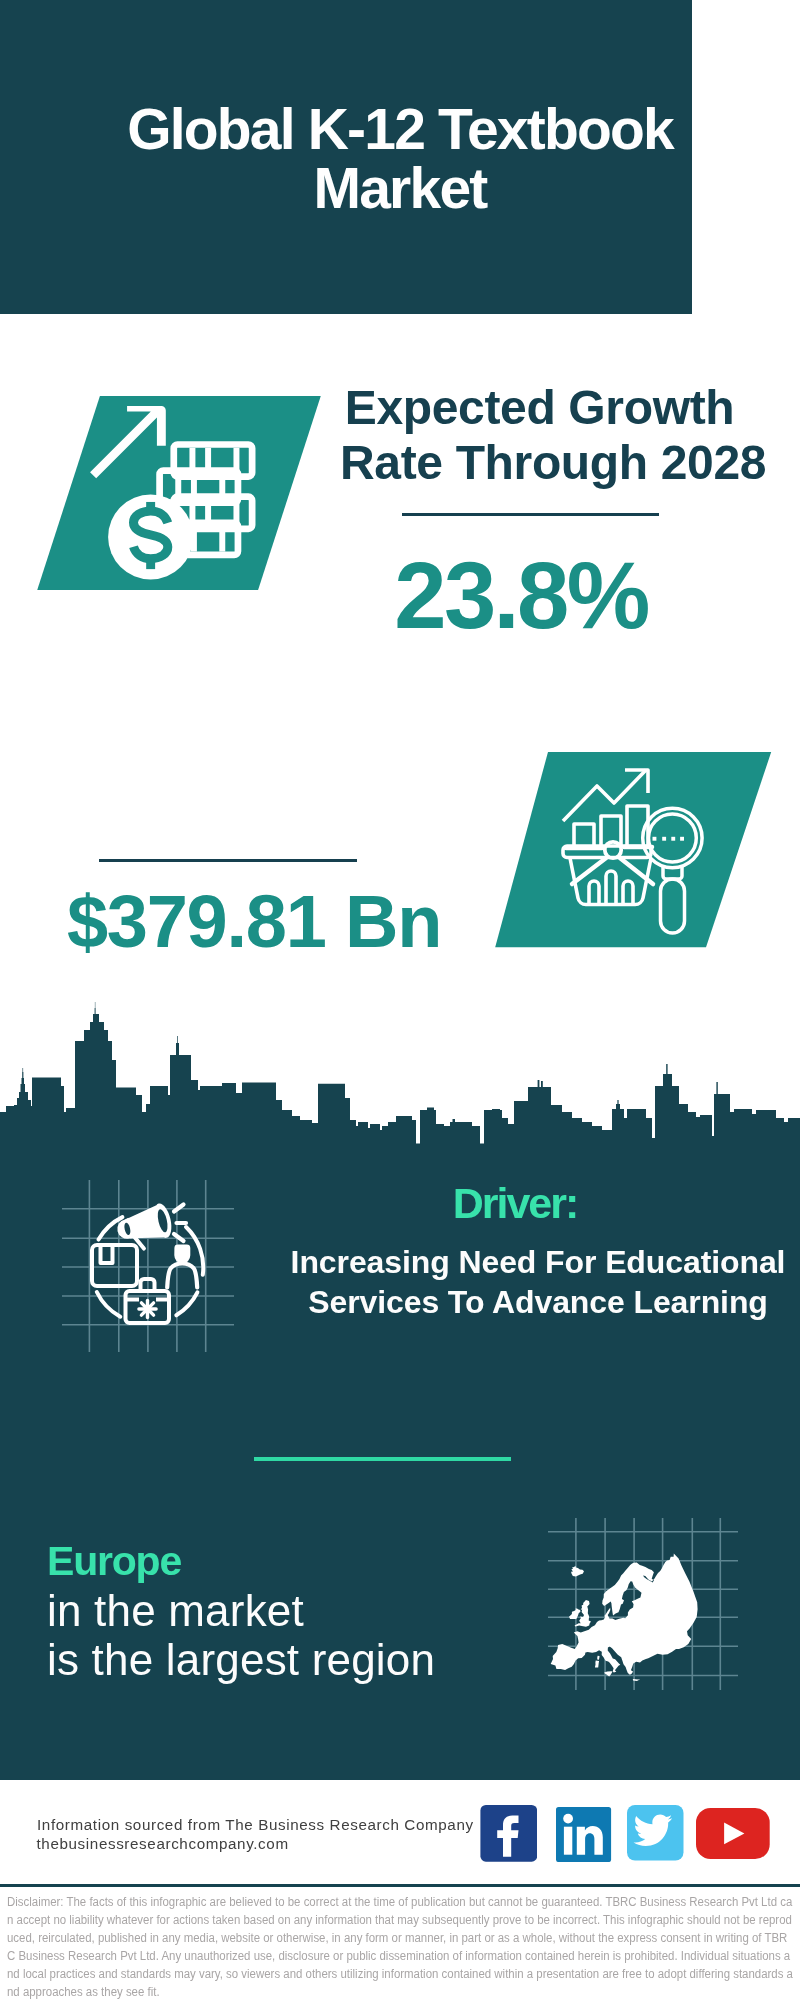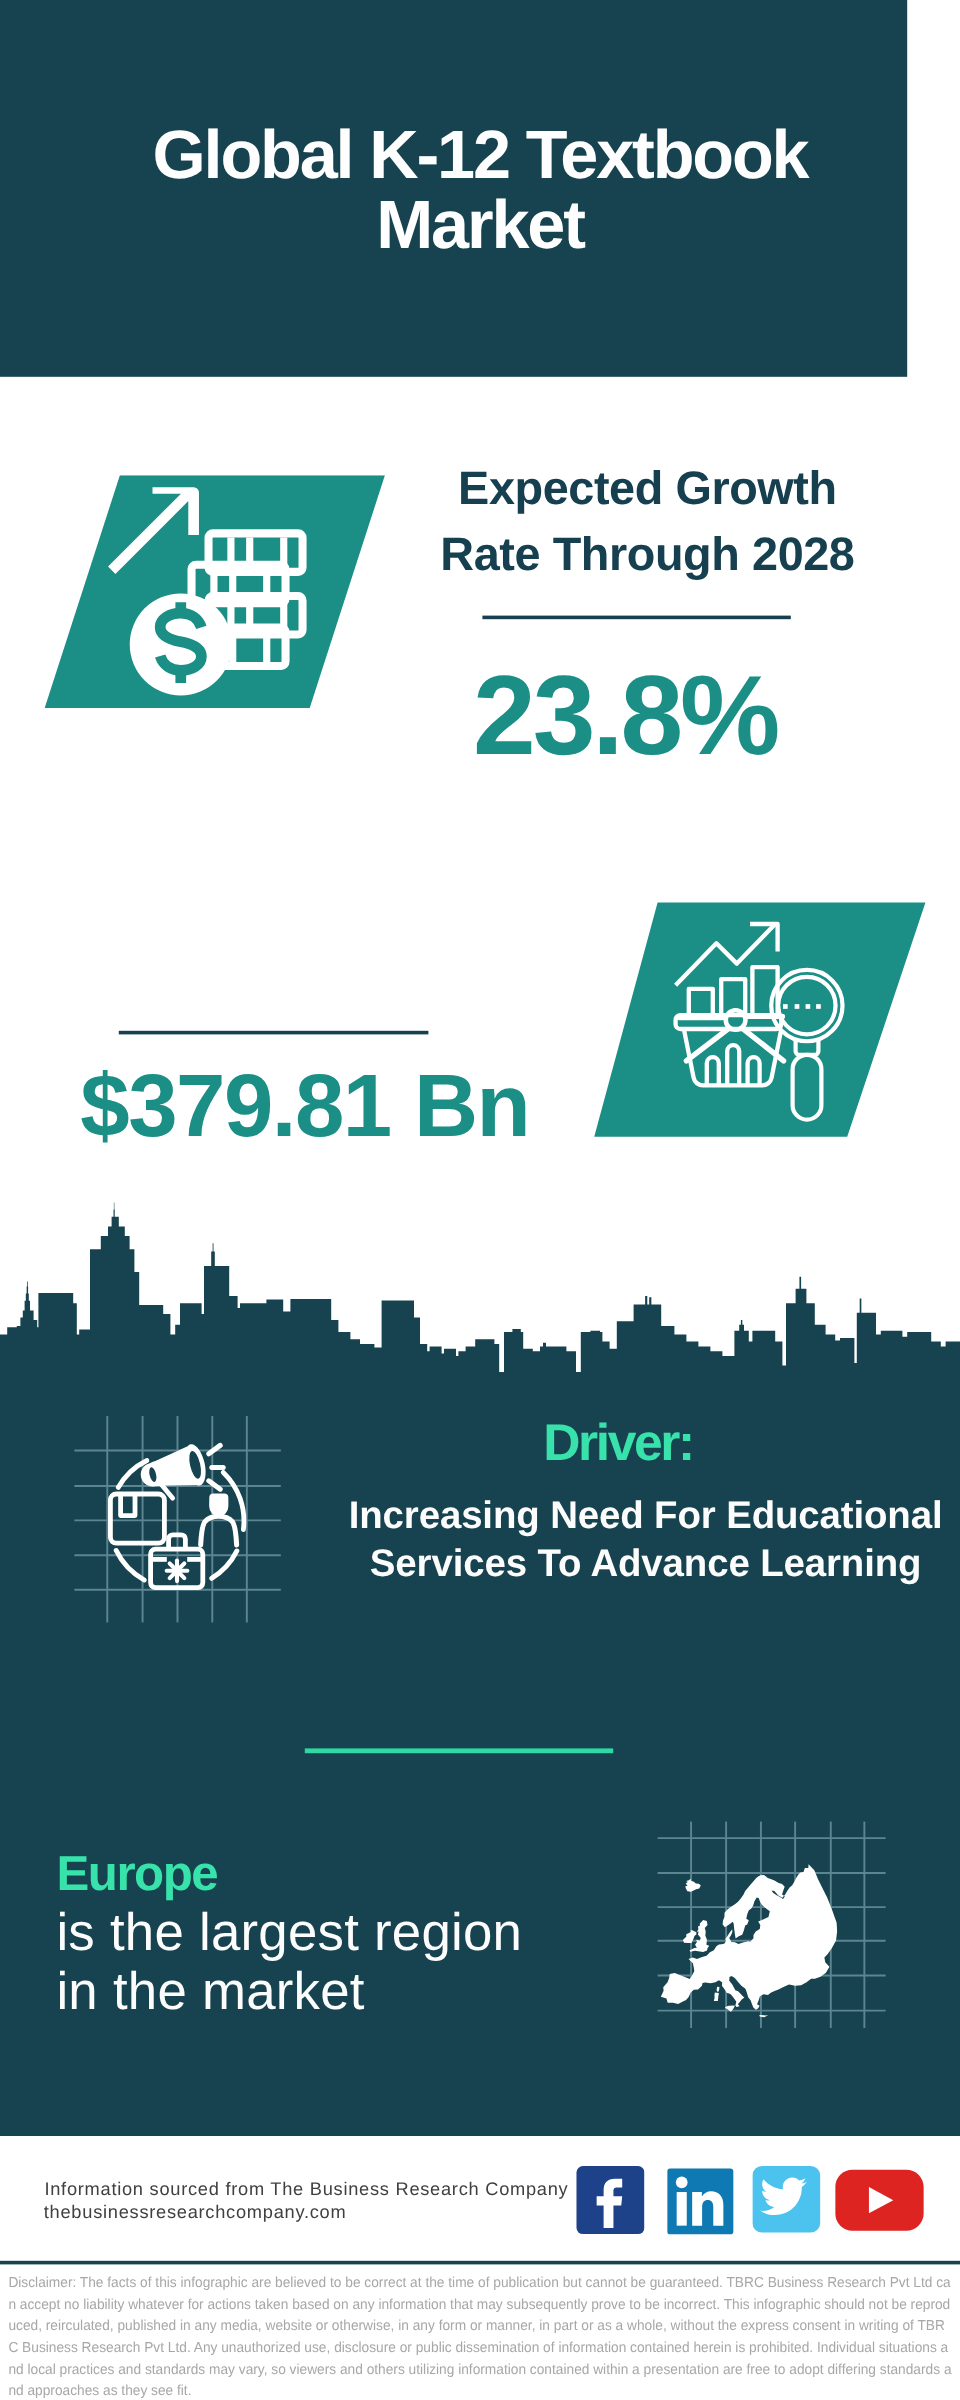--- a/index.html
+++ b/index.html
@@ -2,27 +2,27 @@
 <html><head>
 <meta charset="utf-8">
 <style>
   * { box-sizing: border-box; margin:0; padding:0; }
   html,body { width:800px; height:2000px; }
   body { font-family:"Liberation Sans", sans-serif; background:#ffffff; overflow:hidden;
          -webkit-font-smoothing:antialiased; }
   .page { position:relative; width:800px; height:2000px; background:#fff; overflow:hidden; }
 
   
-  .header { position:absolute; left:0; top:0; width:756px; height:314px; background:#16434f; }
+  .header { position:absolute; left:0; top:0; width:692px; height:314px; background:#16434f; }
   .title { position:absolute; left:50px; top:100px; width:700px; text-align:center;
            color:#fefefe; font-size:57px; font-weight:bold; line-height:58.5px;
            letter-spacing:-1.8px; }
 
   
-  .stat-label { position:absolute; color:#16404f; font-size:39px; font-weight:bold;
+  .stat-label { position:absolute; color:#16404f; font-size:48px; font-weight:bold;
                 line-height:55px; text-align:center; letter-spacing:-0.35px; white-space:nowrap;}
   .rule { position:absolute; height:3px; background:#16404f; }
   .stat-value { position:absolute; color:#1b8f86; font-weight:bold;
                 text-align:center; line-height:1; white-space:nowrap; }
 
   
   .darkbg { position:absolute; left:0; top:1144px; width:800px; height:636px; background:#16434f; }
   .skyline { position:absolute; left:0; top:995px; width:800px; height:160px; }
 
   
@@ -215,22 +215,22 @@
   <div class="driver-head" style="left:275px; top:1181.5px; width:480px;">Driver:</div>
   <div class="driver-body" style="left:288px; top:1241.5px; width:500px;">
     <div>Increasing Need For Educational</div>
     <div>Services To Advance Learning</div>
   </div>
 
   <div class="divider-green" style="left:254px; top:1457px; width:257px;"></div>
 
   <div class="region-block" style="left:47px; top:1536px; width:500px;">
     <div class="region-name">Europe</div>
+    <div class="region-rest">in the market</div>
     <div class="region-rest">is the largest region</div>
-    <div class="region-rest">in the market</div>
   </div>
 
   <div class="icon-para icon4">
     <svg viewBox="545 1505 195 195" width="195" height="195">
       <g stroke="#5d8591" stroke-width="1.6">
         <line x1="575.9" y1="1518" x2="575.9" y2="1690"></line>
         <line x1="605.1" y1="1518" x2="605.1" y2="1690"></line>
         <line x1="634.1" y1="1518" x2="634.1" y2="1690"></line>
         <line x1="662.6" y1="1518" x2="662.6" y2="1690"></line>
         <line x1="692.3" y1="1518" x2="692.3" y2="1690"></line>

